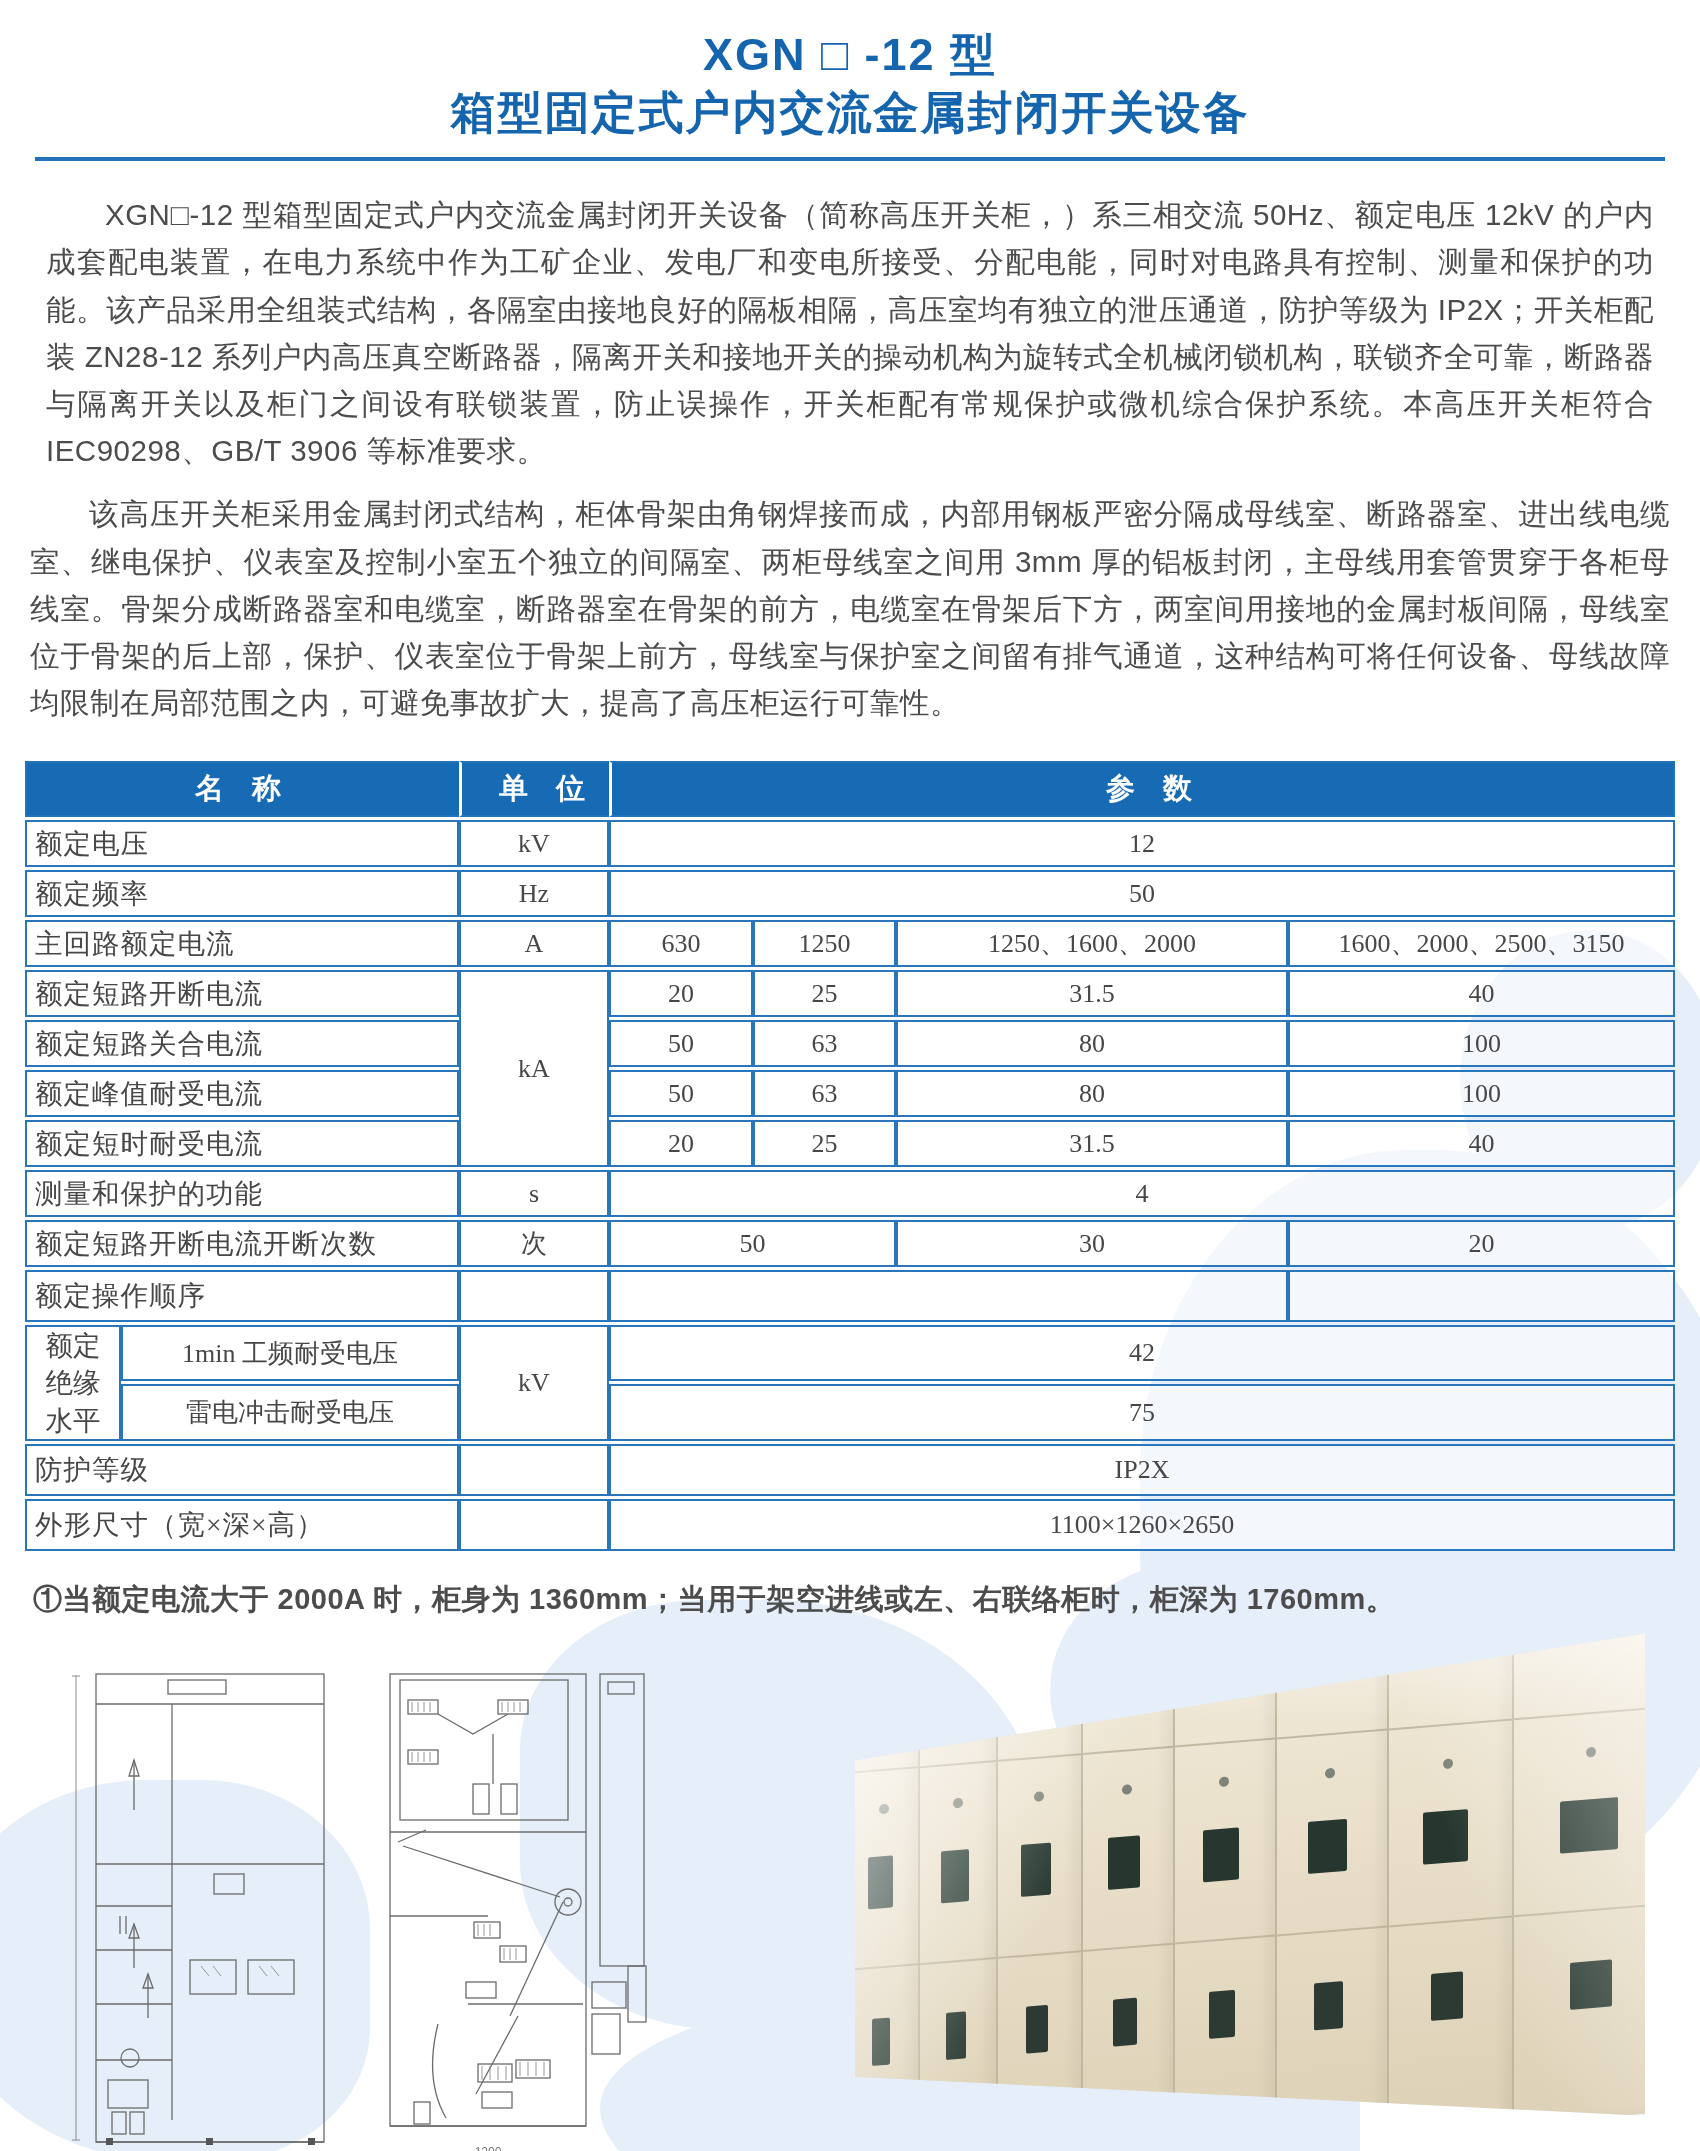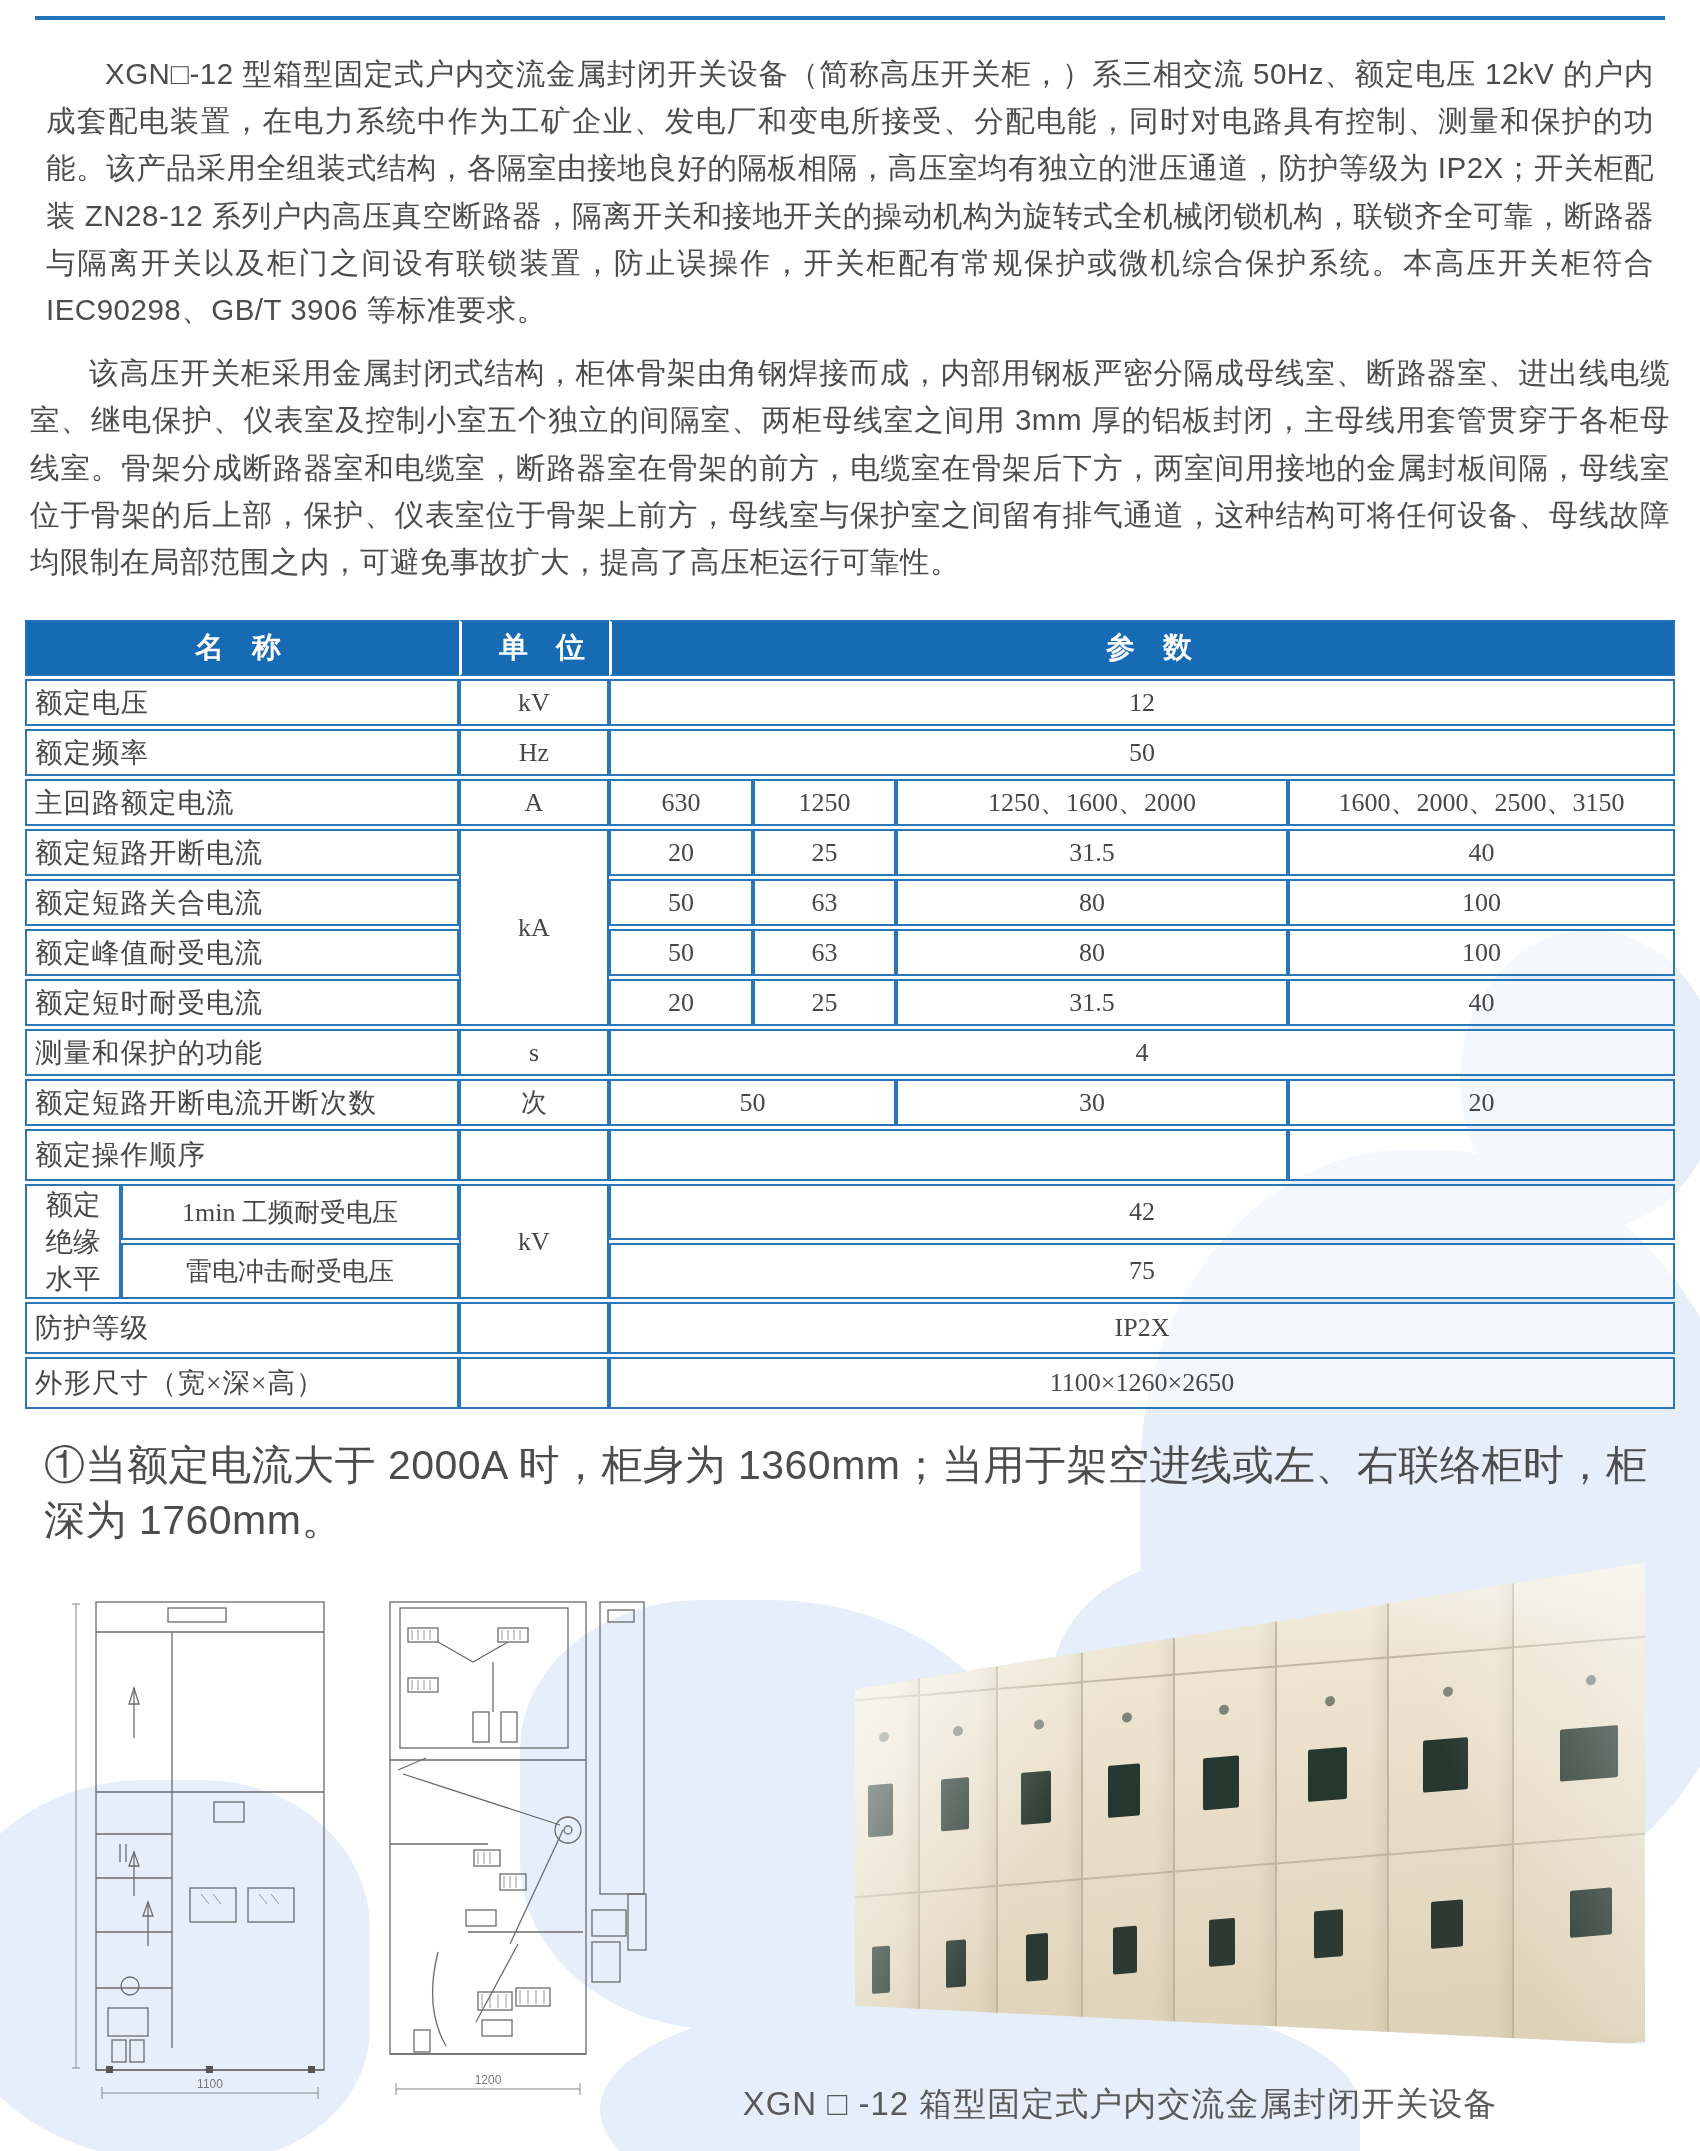--- a/index.html
+++ b/index.html
@@ -47,21 +47,21 @@
     border:2px solid #2a76bb;height:41px;text-align:center;
     font-size:26px;color:#474747;background:rgba(255,255,255,0.55);
     padding:1px 6px;overflow:hidden;white-space:nowrap;
   }
   td.name{text-align:left;padding-left:8px;font-size:27.5px;letter-spacing:1px;}
   td.group-name{text-align:center;padding:0 6px;white-space:normal;line-height:1.35;font-size:27.5px;}
   td.sub-name{text-align:center;white-space:normal;}
   td.tall{height:46px;margin-left:28px;}
 
   
-  .footnote{margin:26px 30px 0 44px;font-size:41px;color:#4c4c4c;letter-spacing:0.5px;}
+  .footnote{margin:26px 30px 0 33px;font-size:29px;color:#4c4c4c;letter-spacing:0.5px;font-weight:bold;}
 
   
   .figures{position:relative;height:596px;margin-top:6px;}
   .drawing{position:absolute;}
   .front-view{left:68px;top:42px;}
   .side-view{left:378px;top:38px;}
   svg .ln{stroke:#6b6b6b;fill:none;stroke-width:1.3;}
   svg .thin{stroke:#8a8a8a;fill:none;stroke-width:0.9;}
   svg .dim{stroke:#8a8a8a;fill:none;stroke-width:1;}
   svg .dimtext{fill:#777;font-size:12px;font-family:"Liberation Sans",sans-serif;}
@@ -107,20 +107,24 @@
 
 <div class="blob b1"></div>
 <div class="blob b6"></div>
 <div class="blob b2"></div>
 <div class="blob b3"></div>
 <div class="blob b4"></div>
 <div class="blob b5"></div>
 
 <div class="content">
 
+  <div class="title-block">
+    <div class="title-line">XGN □ -12 型</div>
+    <div class="title-line">箱型固定式户内交流金属封闭开关设备</div>
+  </div>
   <div class="rule"></div>
 
   <div class="paras">
     <p class="para" style="margin:16px;">XGN□-12 型箱型固定式户内交流金属封闭开关设备（简称高压开关柜，）系三相交流 50Hz、额定电压 12kV 的户内成套配电装置，在电力系统中作为工矿企业、发电厂和变电所接受、分配电能，同时对电路具有控制、测量和保护的功能。该产品采用全组装式结构，各隔室由接地良好的隔板相隔，高压室均有独立的泄压通道，防护等级为 IP2X；开关柜配装 ZN28-12 系列户内高压真空断路器，隔离开关和接地开关的操动机构为旋转式全机械闭锁机构，联锁齐全可靠，断路器与隔离开关以及柜门之间设有联锁装置，防止误操作，开关柜配有常规保护或微机综合保护系统。本高压开关柜符合 IEC90298、GB/T 3906 等标准要求。</p>
     <p class="para" style="margin:0;">该高压开关柜采用金属封闭式结构，柜体骨架由角钢焊接而成，内部用钢板严密分隔成母线室、断路器室、进出线电缆室、继电保护、仪表室及控制小室五个独立的间隔室、两柜母线室之间用 3mm 厚的铝板封闭，主母线用套管贯穿于各柜母线室。骨架分成断路器室和电缆室，断路器室在骨架的前方，电缆室在骨架后下方，两室间用接地的金属封板间隔，母线室位于骨架的后上部，保护、仪表室位于骨架上前方，母线室与保护室之间留有排气通道，这种结构可将任何设备、母线故障均限制在局部范围之内，可避免事故扩大，提高了高压柜运行可靠性。</p>
   </div>
 
   <table class="spec-table">
     <colgroup>
       <col style="width:96px">

